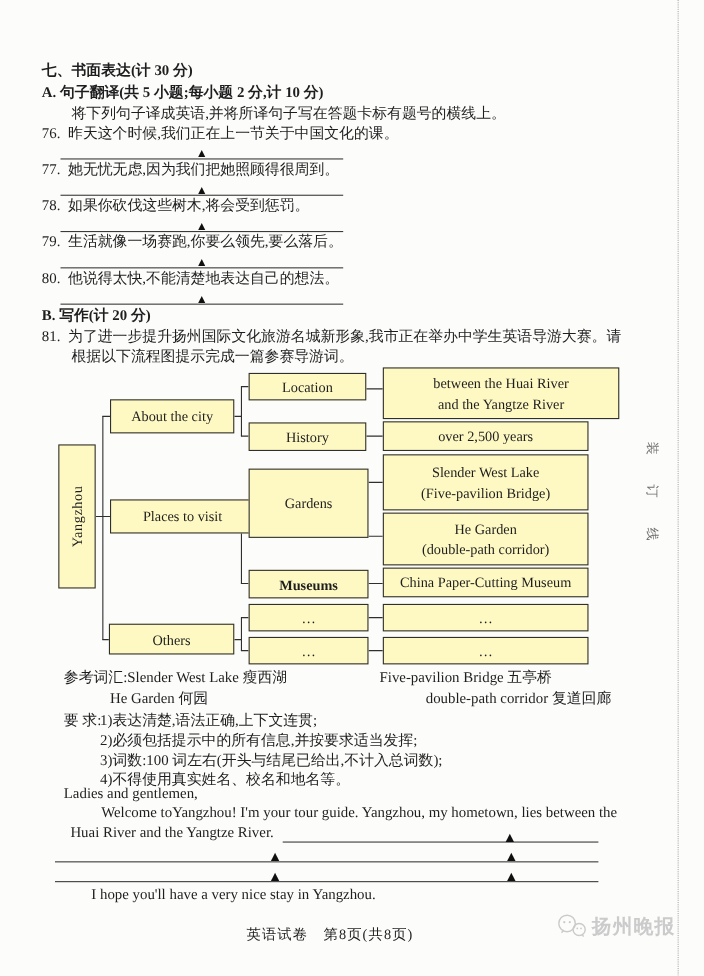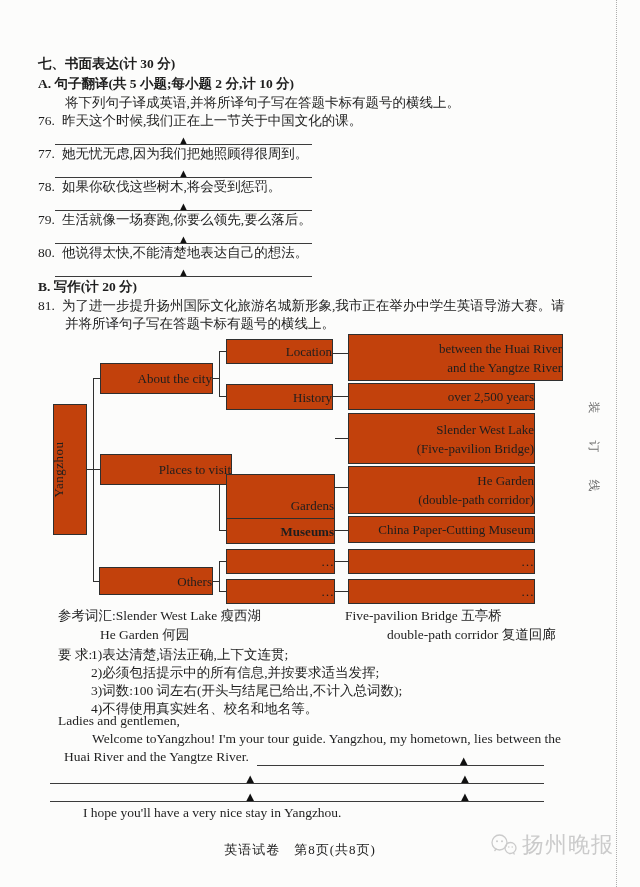--- a/index.html
+++ b/index.html
@@ -24,22 +24,22 @@
   .ans-line { position:absolute; left:17px; top:0; width:257px; height:14px; border-bottom:1px solid #3b3b3b; }
   .tri { position:absolute; left:50%; transform:translateX(-50%); bottom:-2px; font-size:11px; line-height:11px; color:#101010; }
   
   .b-head { line-height:20px; }
   .b-prompt { line-height:18px; white-space:nowrap; }
   .b-prompt2 { line-height:18px; padding-left:27px; }
   
   .flowchart { position:absolute; left:0; top:332px; width:640px; height:276px; }
   .fc-svg { position:absolute; left:0; top:0; }
   .fc-box {
-    position:absolute; border:1px solid #2f2f2f; background:#c2410c;
-    display:flex; flex-direction:column; align-items:flex-end; justify-content:center;
+    position:absolute; border:1px solid #2f2f2f; background:#fef9c3;
+    display:flex; flex-direction:column; align-items:center; justify-content:center;
     text-align:center; font-size:13px; line-height:19px; box-sizing:border-box;
   }
   .fc-root span { transform:rotate(-90deg); white-space:nowrap; letter-spacing:0.5px; }
   
   .vocab { position:absolute; left:58px; top:606px; width:520px; line-height:19px; }
   .vocab-row { display:flex; }
   .vocab-left { width:287px; }
   .vocab-indent { padding-left:42px; }
   
   .reqs { position:absolute; left:58px; top:646px; width:500px; line-height:18px; }
@@ -50,21 +50,21 @@
   .es-salutation { line-height:18px; padding-left:8px; }
   .es-line1 { line-height:18px; padding-left:42px; white-space:nowrap; }
   .es-line2 { display:flex; align-items:flex-end; height:18px; padding-left:14px; }
   .es-line2 .txt { white-space:nowrap; line-height:18px; }
   .inline-line { flex:1; height:14px; margin-left:8px; border-bottom:1px solid #3b3b3b; position:relative; }
   .full-line { position:relative; height:12px; border-bottom:1px solid #3b3b3b; margin-top:5px; }
   .tri-b { position:absolute; bottom:-2px; font-size:13px; line-height:12px; color:#101010; transform:translateX(-50%); }
   .es-closing { line-height:18px; padding-left:33px; margin-top:2px; }
   
   .footer { position:absolute; left:0; top:841px; width:600px; text-align:center; font-size:13px; letter-spacing:1px; }
-  .watermark { position:absolute; right:26px; top:830px; display:flex; align-items:center; gap:3px; color:#cbcbcb; font-size:22px; letter-spacing:1px; }
+  .watermark { position:absolute; right:26px; top:830px; display:flex; align-items:center; gap:3px; color:#cbcbcb; font-size:18px; letter-spacing:1px;font-weight:bold; }
 </style>
 </head>
 <body>
 
 <div class="page">
 
   <div class="binding-dotted"></div>
   <div class="binding-chars">
     <span>装</span>
     <span>订</span>
@@ -112,21 +112,21 @@
       <div class="t-text"><span class="t-num">80.</span><span>他说得太快,不能清楚地表达自己的想法。</span></div>
       <div class="ans-row">
           <div class="ans-line">
             <span class="tri">▲</span>
           </div>
         </div>
     </div>
 
     <div class="h-bold b-head">B. 写作(计 20 分)</div>
     <div class="b-prompt"><span class="t-num">81.</span><span>为了进一步提升扬州国际文化旅游名城新形象,我市正在举办中学生英语导游大赛。请</span></div>
-    <div class="b-prompt2">并将所译句子写在答题卡标有题号的横线上。</div>
+    <div class="b-prompt2">根据以下流程图提示完成一篇参赛导游词。</div>
   </div>
 
   <div class="flowchart">
     <svg class="fc-svg" width="640" height="276" viewBox="0 0 640 276">
       <g stroke="#2f2f2f" stroke-width="1" fill="none">
         <line x1="93.5" y1="46.5" x2="93.5" y2="249.5"></line>
         <line x1="87" y1="137.5" x2="100" y2="137.5"></line>
         <line x1="93" y1="46.5" x2="100" y2="46.5"></line>
         <line x1="93" y1="249.5" x2="99" y2="249.5"></line>
         <line x1="219.5" y1="19.5" x2="219.5" y2="64.5"></line>
@@ -164,21 +164,21 @@
     <div class="fc-box" style="left:99px;top:235px;width:114px;height:28px;">
         <span>Others</span>
       </div>
 
     <div class="fc-box" style="left:226px;top:7px;width:107px;height:25px;">
         <span>Location</span>
       </div>
     <div class="fc-box" style="left:226px;top:52px;width:107px;height:26px;">
         <span>History</span>
       </div>
-    <div class="fc-box" style="left:226px;top:94px;width:109px;height:63px;margin-top:48px;">
+    <div class="fc-box" style="left:226px;top:94px;width:109px;height:63px;">
         <span>Gardens</span>
       </div>
     <div class="fc-box" style="left:226px;top:186px;width:109px;height:26px;font-weight:bold;">
         <span>Museums</span>
       </div>
     <div class="fc-box" style="left:226px;top:217px;width:109px;height:25px;">
         <span>…</span>
       </div>
     <div class="fc-box" style="left:226px;top:247px;width:109px;height:25px;">
         <span>…</span>

